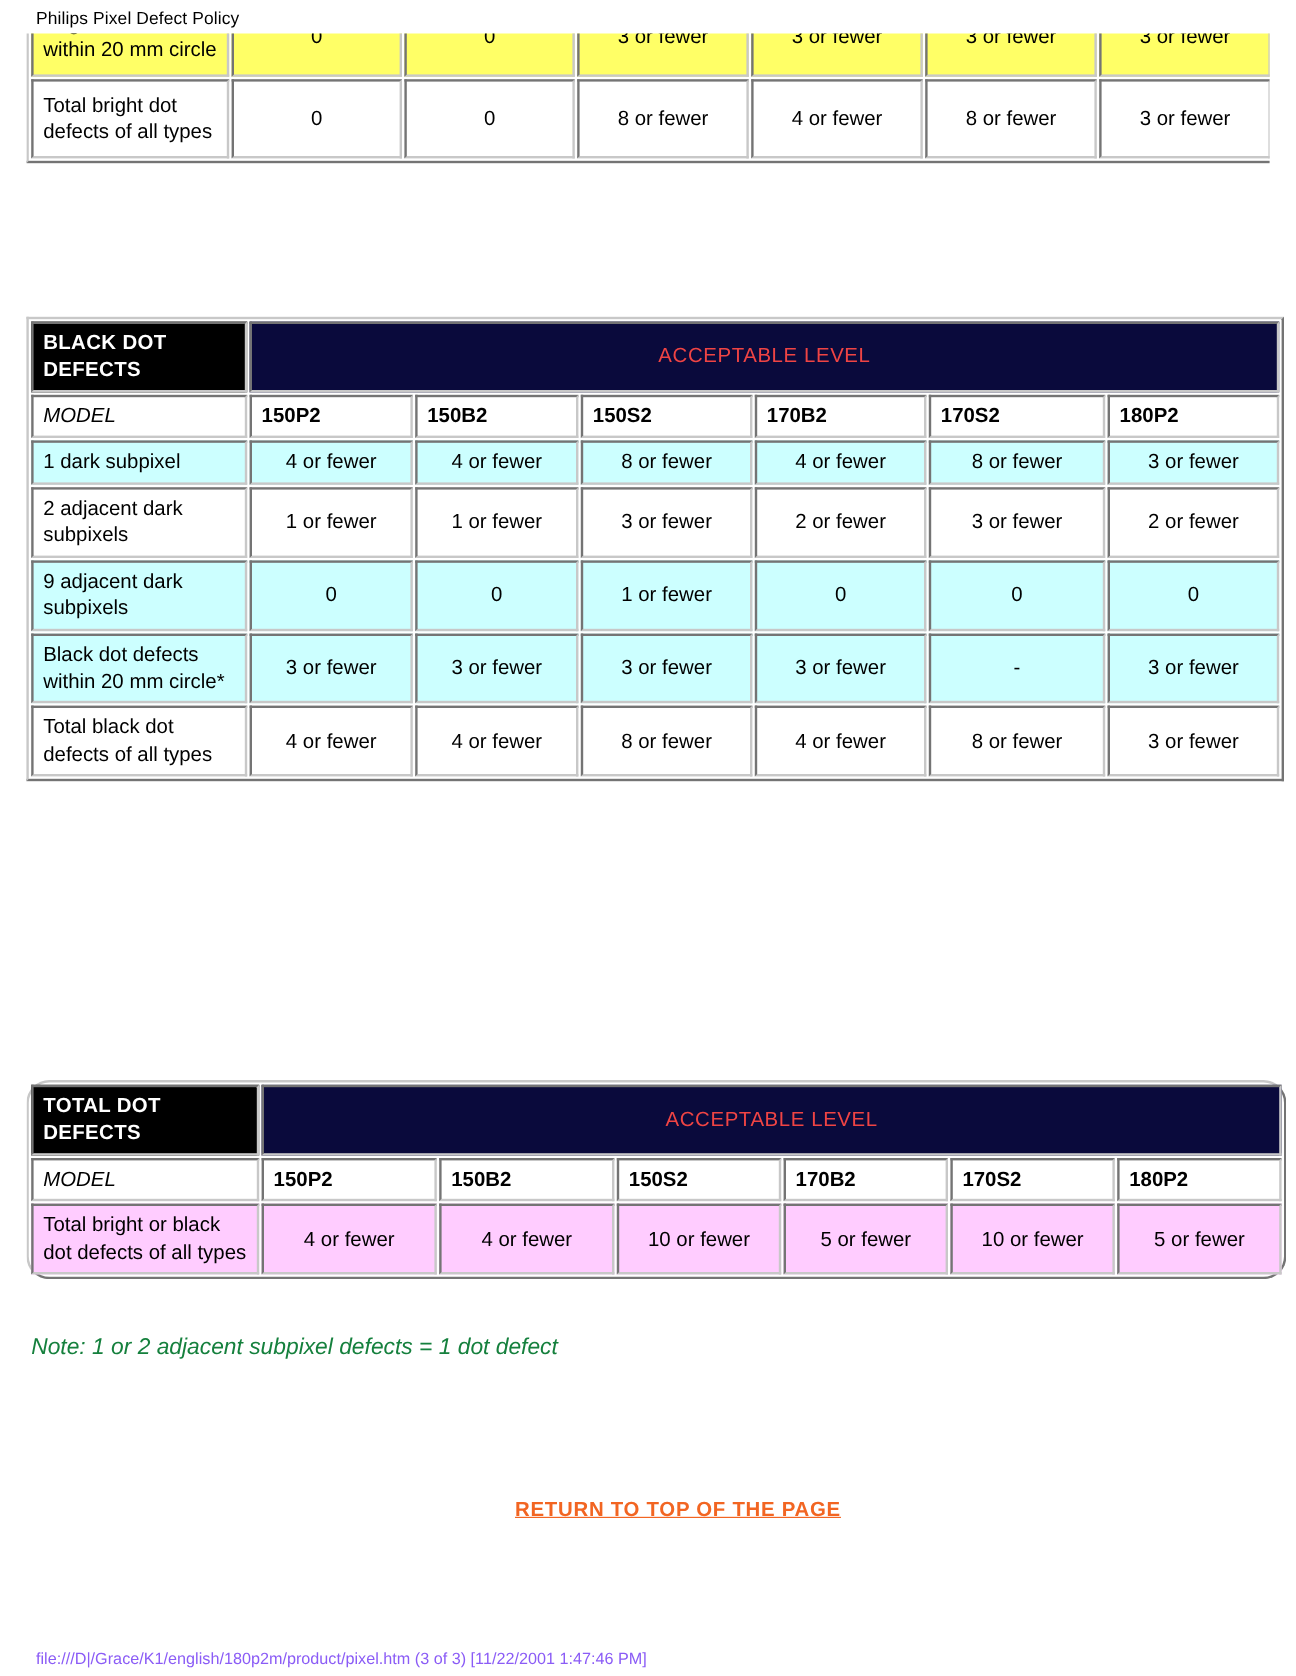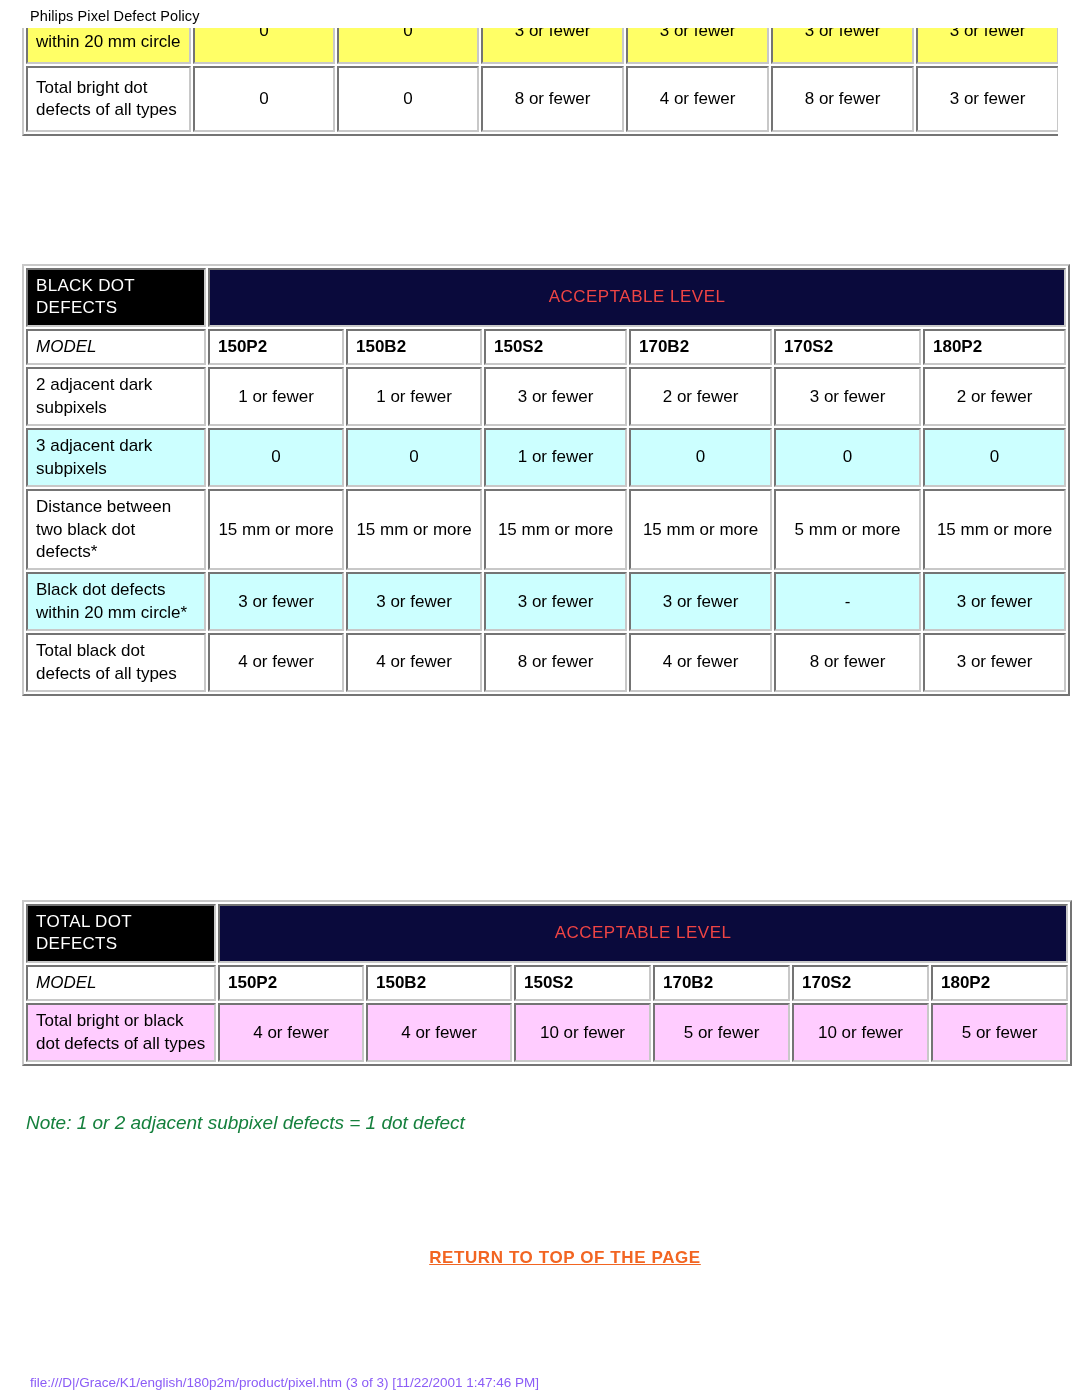--- a/index.html
+++ b/index.html
@@ -47,21 +47,21 @@
     vertical-align: middle;
     background: #ffffff;
     word-wrap: break-word;
   }
   .ctr { text-align: center; }
   .lft { text-align: left; }
 
   .c-yellow  { background: #ffff66 !important; }
   .c-cyan    { background: #ccffff !important; }
   .c-pink    { background: #ffccff !important; }
-  .c-black   { background: #000000 !important; color: #ffffff; font-weight: normal; letter-spacing: .3px; }
+  .c-black   { background: #000000 !important; color: #ffffff; font-weight: bold; letter-spacing: .3px; }
   .c-navy    { background: #0a0a3c !important; color: #ef4444; font-weight: normal; letter-spacing: .5px; }
   .model-cell { font-style: italic; font-size: 17px; }
   .model-head { font-weight: bold; text-align: left; font-style: normal; }
 
   
   .t1-wrap {
     position: absolute;
     left: 22px;
     top: 28px;
     width: 1036px;
@@ -75,21 +75,21 @@
   }
   #table1 { width: 1032px; }
   #table1 td { height: 52px; }
 
   
   .t2-wrap { position: absolute; left: 22px; top: 264px; width: 1036px; }
   #table2 { width: 1032px; }
 
   
   .t3-wrap { position: absolute; left: 22px; top: 900px; width: 1036px; }
-  #table3 { width: 1032px; }
+  #table3 { width: 1032px; border-radius: 19px; }
 
   .note {
     position: absolute;
     left: 26px;
     top: 1112px;
     font-size: 19px;
     font-style: italic;
     color: #15803d;
   }
   .return-wrap {
@@ -180,45 +180,45 @@
           <td class="model-head">150P2</td>
           <td class="model-head">150B2</td>
           <td class="model-head">150S2</td>
           <td class="model-head">170B2</td>
           <td class="model-head">170S2</td>
           <td class="model-head">180P2</td>
         </tr>
       </tbody>
       <tbody>
           <tr>
+            <td class="lft c-cyan">1 dark subpixel</td>
+            <td class="ctr c-cyan">4 or fewer</td>
+            <td class="ctr c-cyan">4 or fewer</td>
+            <td class="ctr c-cyan">8 or fewer</td>
+            <td class="ctr c-cyan">4 or fewer</td>
+            <td class="ctr c-cyan">8 or fewer</td>
+            <td class="ctr c-cyan">3 or fewer</td>
+          </tr>
+          <tr>
             <td class="lft ">2 adjacent dark subpixels</td>
             <td class="ctr ">1 or fewer</td>
             <td class="ctr ">1 or fewer</td>
             <td class="ctr ">3 or fewer</td>
             <td class="ctr ">2 or fewer</td>
             <td class="ctr ">3 or fewer</td>
             <td class="ctr ">2 or fewer</td>
           </tr>
           <tr>
-            <td class="lft c-cyan">3 adjacent dark subpixels</td>
+            <td class="lft c-cyan">9 adjacent dark subpixels</td>
             <td class="ctr c-cyan">0</td>
             <td class="ctr c-cyan">0</td>
             <td class="ctr c-cyan">1 or fewer</td>
             <td class="ctr c-cyan">0</td>
             <td class="ctr c-cyan">0</td>
             <td class="ctr c-cyan">0</td>
-          </tr>
-          <tr>
-            <td class="lft ">Distance between two black dot defects*</td>
-            <td class="ctr ">15 mm or more</td>
-            <td class="ctr ">15 mm or more</td>
-            <td class="ctr ">15 mm or more</td>
-            <td class="ctr ">15 mm or more</td>
-            <td class="ctr ">5 mm or more</td>
-            <td class="ctr ">15 mm or more</td>
           </tr>
           <tr>
             <td class="lft c-cyan">Black dot defects within 20 mm circle*</td>
             <td class="ctr c-cyan">3 or fewer</td>
             <td class="ctr c-cyan">3 or fewer</td>
             <td class="ctr c-cyan">3 or fewer</td>
             <td class="ctr c-cyan">3 or fewer</td>
             <td class="ctr c-cyan">-</td>
             <td class="ctr c-cyan">3 or fewer</td>
           </tr>

